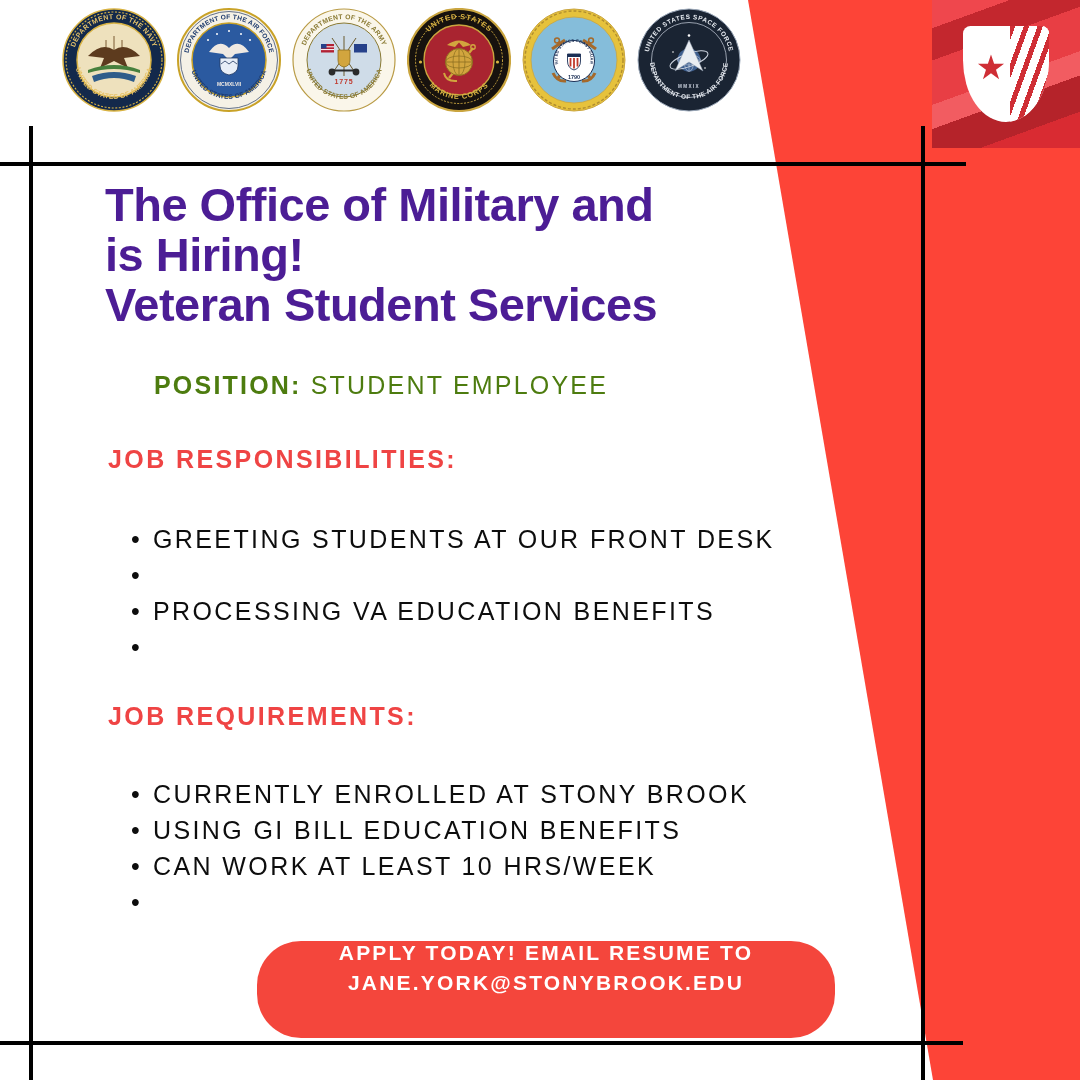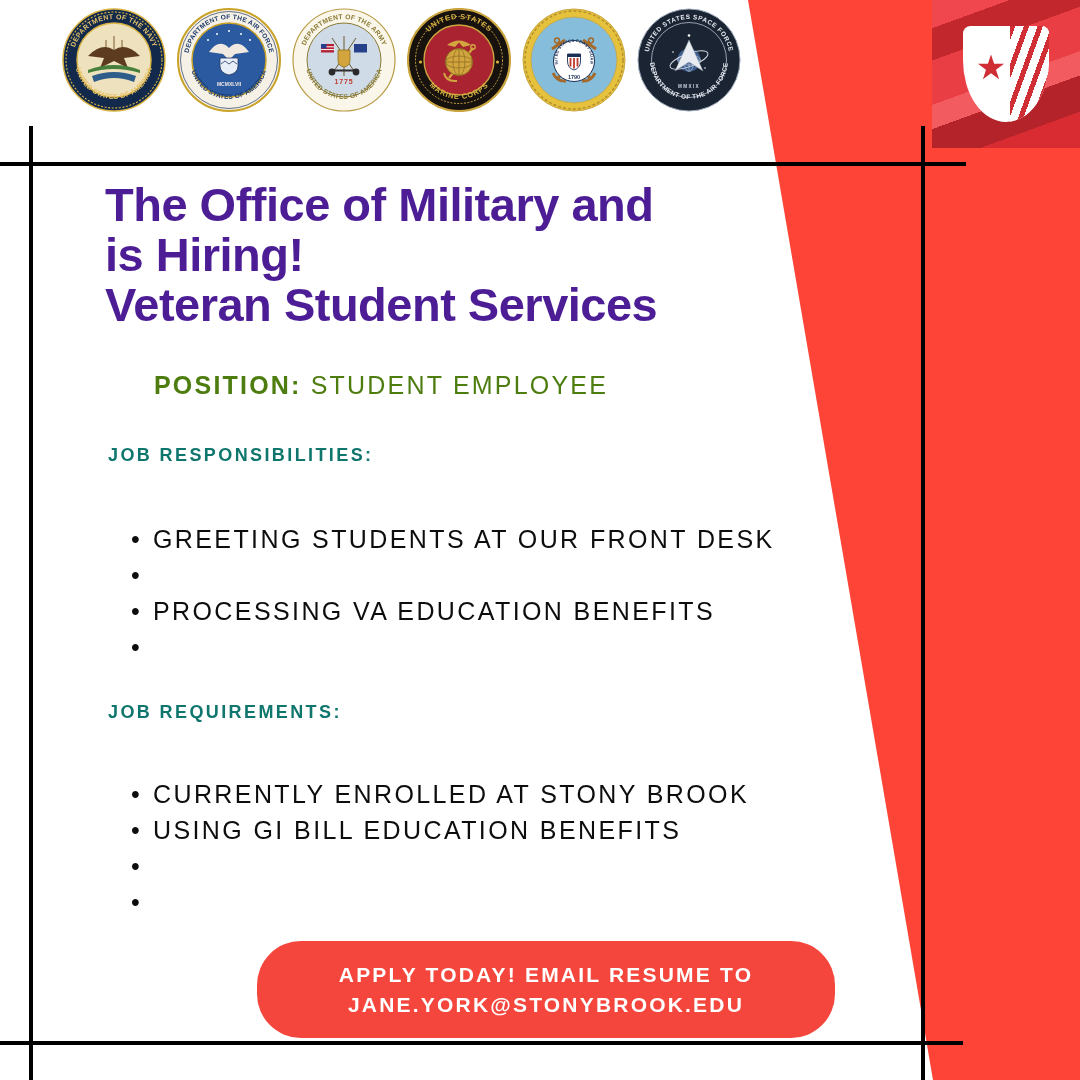--- a/index.html
+++ b/index.html
@@ -61,38 +61,38 @@
   .title{
     left:105px;top:180px;z-index:5;color:#4c1d95;
     font-size:47px;font-weight:bold;line-height:50px;letter-spacing:-0.5px;
   }
   .position-line{
     left:110px;top:371px;z-index:5;color:#4d7c0f;
     font-size:25px;letter-spacing:2.2px;margin-left:44px;
   }
   .position-line .lbl{font-weight:bold;}
   .section-heading{
-    z-index:5;color:#0f766e;font-size:18px;font-weight:bold;letter-spacing:2.4px;
+    z-index:5;color:#ef4444;font-size:25px;font-weight:bold;letter-spacing:2.4px;
   }
   .head-resp{left:108px;top:445px;}
   .head-req{left:108px;top:702px;text-align:center;}
   .bullet-list{z-index:5;left:131px;list-style:none;margin:0;padding:0;}
   .list-resp{top:521px;}
   .list-req{top:776px;}
   .bullet-list li{
     display:flex;align-items:center;height:36px;color:#0d0d0d;
     font-size:25px;letter-spacing:2.4px;
   }
   .bullet-list .dot{width:22px;font-size:25px;}
 
   
   .cta{
     left:257px;top:941px;width:578px;height:97px;z-index:6;
     background:#f4463c;border:none;border-radius:44px;cursor:pointer;
-    display:flex;flex-direction:column;align-items:center;justify-content:center;gap:9px;
+    display:flex;flex-direction:column;align-items:center;gap:9px;
     color:#ffffff;font-family:"Liberation Sans", sans-serif;
     font-size:21px;font-weight:bold;letter-spacing:2.2px;line-height:1;
   }
 </style>
 </head>
 <body>
 
 <div class="layer wedge"></div>
 
 <div class="layer logo-box">
@@ -272,20 +272,21 @@
   <li>
     <span class="dot">•</span>
     <span>CURRENTLY ENROLLED AT STONY BROOK</span>
   </li>
   <li>
     <span class="dot">•</span>
     <span>USING GI BILL EDUCATION BENEFITS</span>
   </li>
   <li>
     <span class="dot">•</span>
+    <span>CAN WORK AT LEAST 10 HRS/WEEK</span>
   </li>
   <li>
     <span class="dot">•</span>
   </li>
 </ul>
 
 <button class="layer cta">
   <span>APPLY TODAY! EMAIL RESUME TO</span>
   <span>JANE.YORK@STONYBROOK.EDU</span>
 </button>

